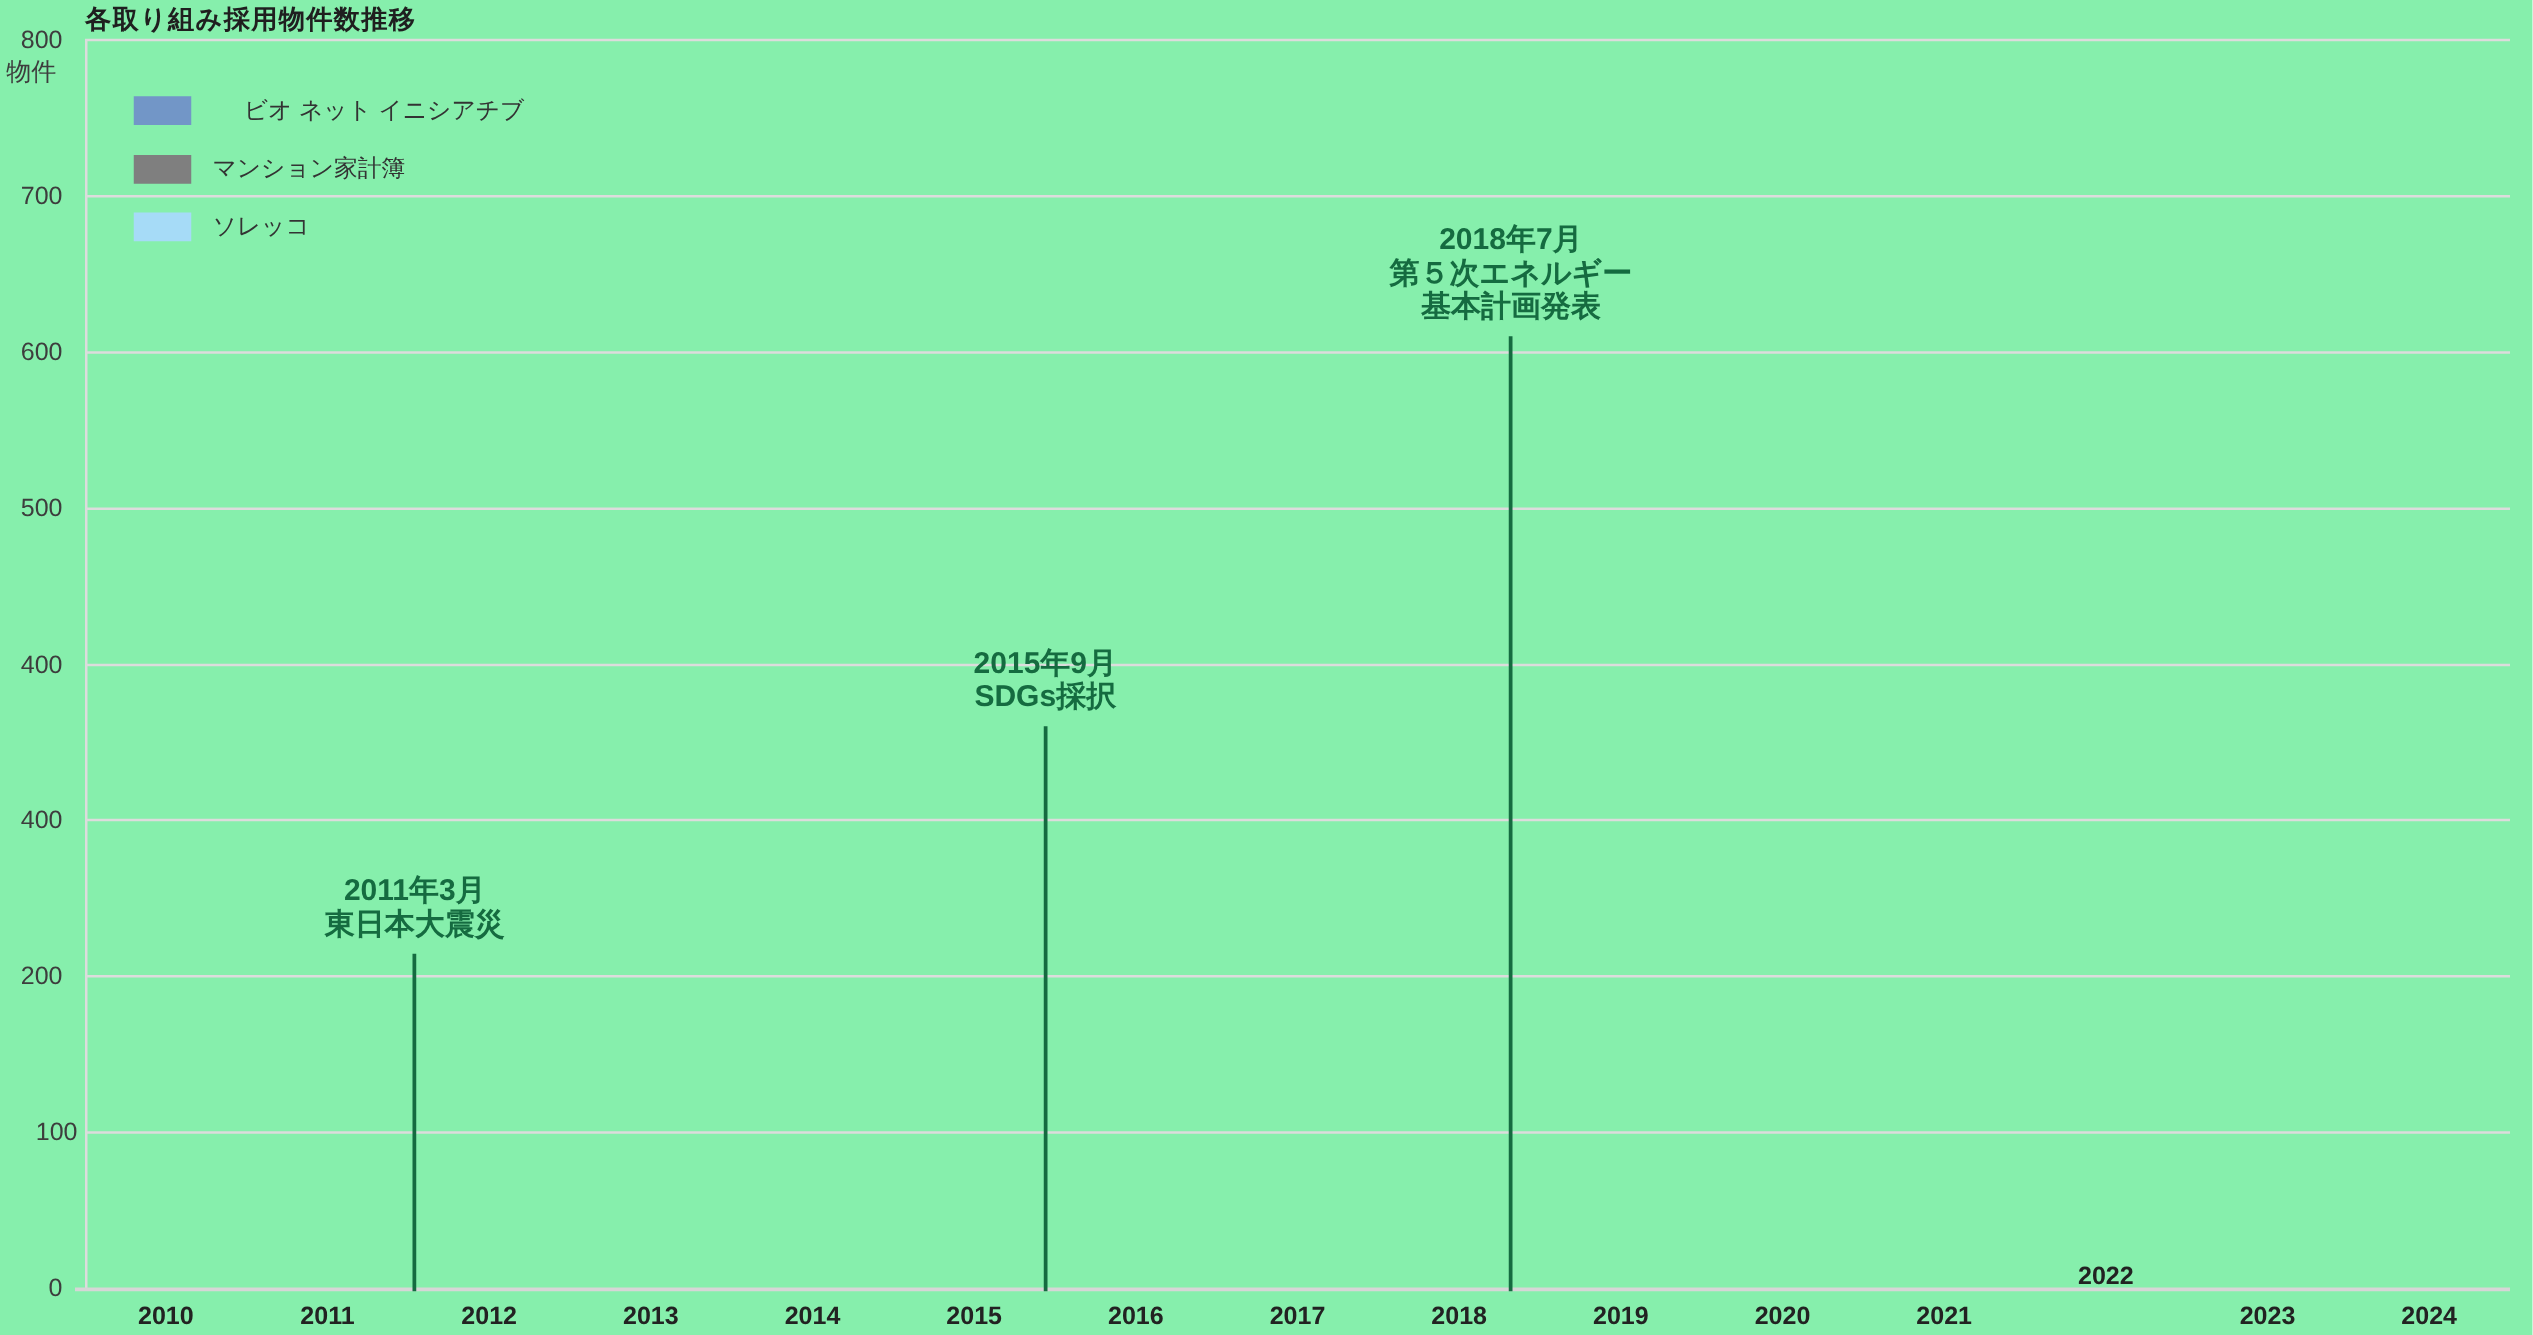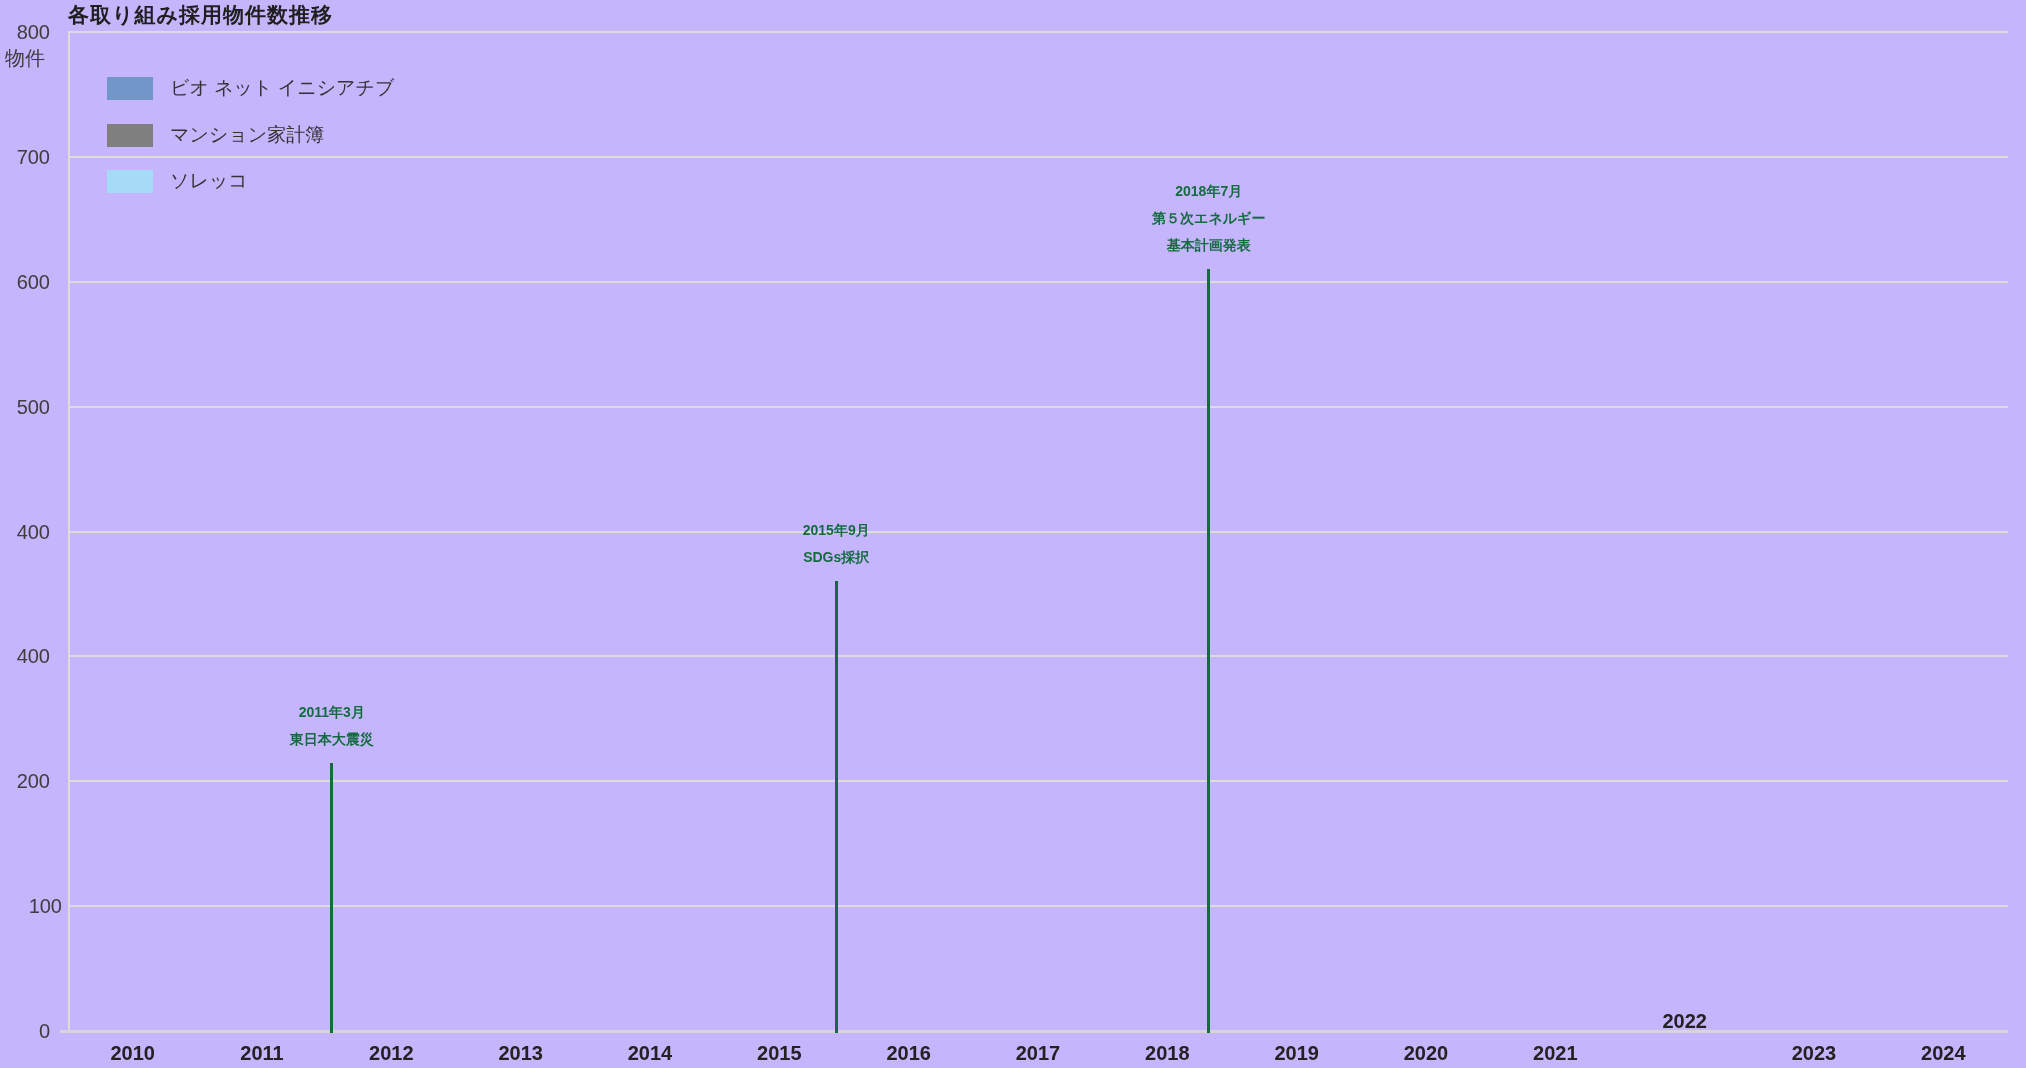--- a/index.html
+++ b/index.html
@@ -1,17 +1,17 @@
 <!DOCTYPE html>
 <html><head>
 <meta charset="utf-8">
 <style>
   html,body{margin:0;padding:0;background:#ffffff;}
   .canvas{
-    position:relative;width:2026px;height:1068px;background:#c4b5fd;
+    position:relative;width:2026px;height:1068px;background:#86efac;
     font-family:"Liberation Sans","DejaVu Sans",sans-serif;overflow:hidden;
   }
   .chart-title{
     position:absolute;left:68px;top:1px;font-size:21px;font-weight:700;
     color:#1f1f1f;letter-spacing:1px;white-space:nowrap;
   }
   .plot-left-border{position:absolute;background:#dcdcdc;width:2px;}
   .gridline{position:absolute;height:2px;}
   .axis-line{position:absolute;height:3px;}
   .y-tick-label{
@@ -27,21 +27,21 @@
     color:#222222;line-height:26px;
   }
   .legend{position:absolute;left:107px;top:75px;width:400px;height:120px;}
   .legend-row{position:absolute;left:0;display:flex;align-items:center;}
   .legend-swatch{width:46px;height:23px;flex:0 0 46px;}
   .legend-label{margin-left:17px;font-size:19px;font-weight:500;color:#333333;white-space:nowrap;}
   .event-line{position:absolute;width:3px;}
   .event-annotation{position:absolute;text-align:center;}
   .event-group{margin:0 0 15px 0;}
   .event-group:last-child{margin-bottom:0;}
-  .event-text-line{font-size:14px;font-weight:700;line-height:27px;white-space:nowrap;}
+  .event-text-line{font-size:24px;font-weight:700;line-height:27px;white-space:nowrap;}
 </style>
 </head>
 <body>
 
 <div class="canvas">
   <div class="chart-title">各取り組み採用物件数推移</div>
 
   <div id="plot-layer">
       <div class="plot-left-border" style="left: 68px; top: 32px; height: 999px;"></div>
       <div class="axis-line" style="left: 60px; width: 1948px; top: 1030px; background: rgb(214, 214, 214);"></div>
@@ -96,21 +96,21 @@
       <div class="event-annotation" style="left: 1038.72px; width: 340px; bottom: 808.737px;">
         <div class="event-group">
           <div class="event-text-line" style="color: rgb(21, 107, 64);">2018年7月</div>
           <div class="event-text-line" style="color: rgb(21, 107, 64);">第５次エネルギー</div>
           <div class="event-text-line" style="color: rgb(21, 107, 64);">基本計画発表</div>
         </div>
       </div>
     </div>
 
   <div class="legend">
-    <div class="legend-row" style="top:0px;">
+    <div class="legend-row" style="top:0px;gap:25px;">
       <div class="legend-swatch" style="background: rgb(114, 150, 199);"></div>
       <div class="legend-label">ビオ ネット イニシアチブ</div>
     </div>
     <div class="legend-row" style="top:47px;">
       <div class="legend-swatch" style="background: rgb(127, 127, 127);"></div>
       <div class="legend-label">マンション家計簿</div>
     </div>
     <div class="legend-row" style="top:93px;">
       <div class="legend-swatch" style="background: rgb(166, 219, 247);"></div>
       <div class="legend-label">ソレッコ</div>

